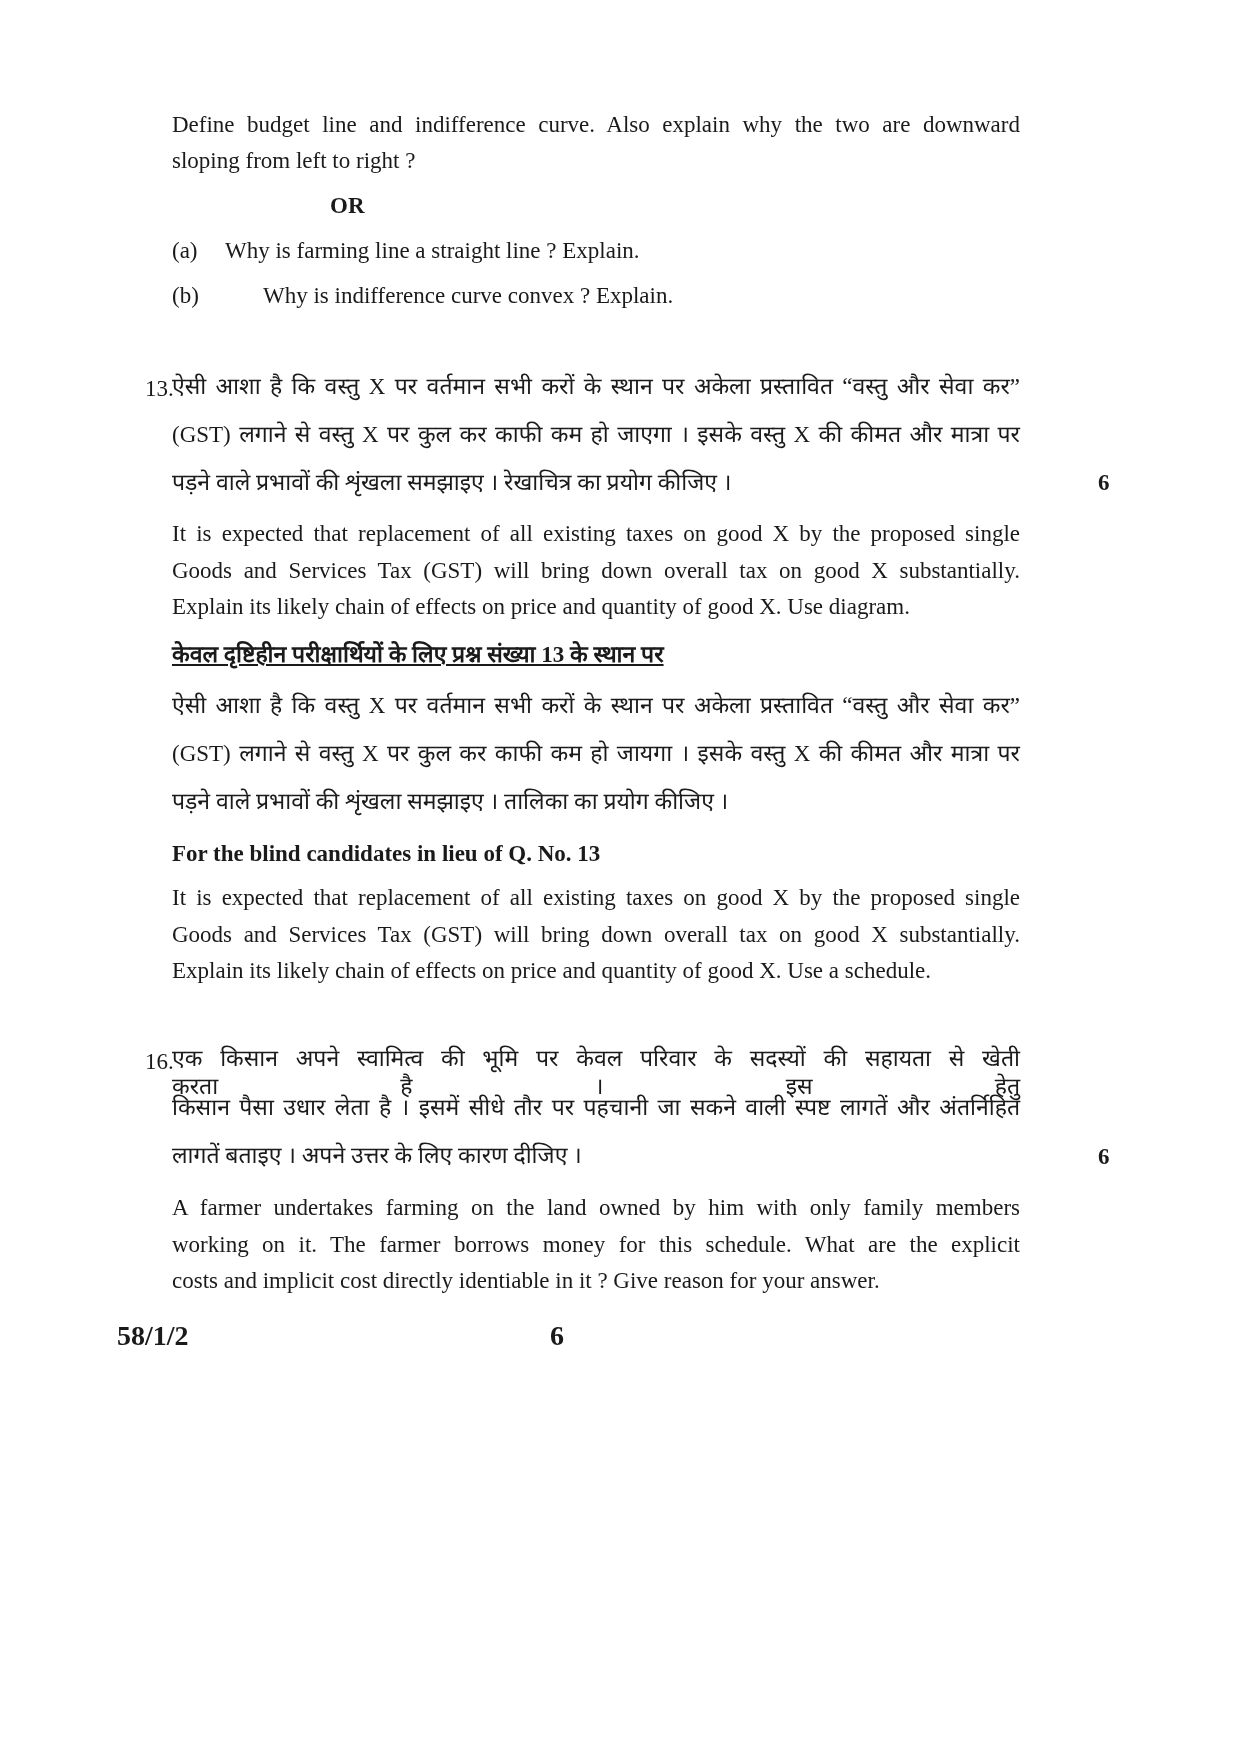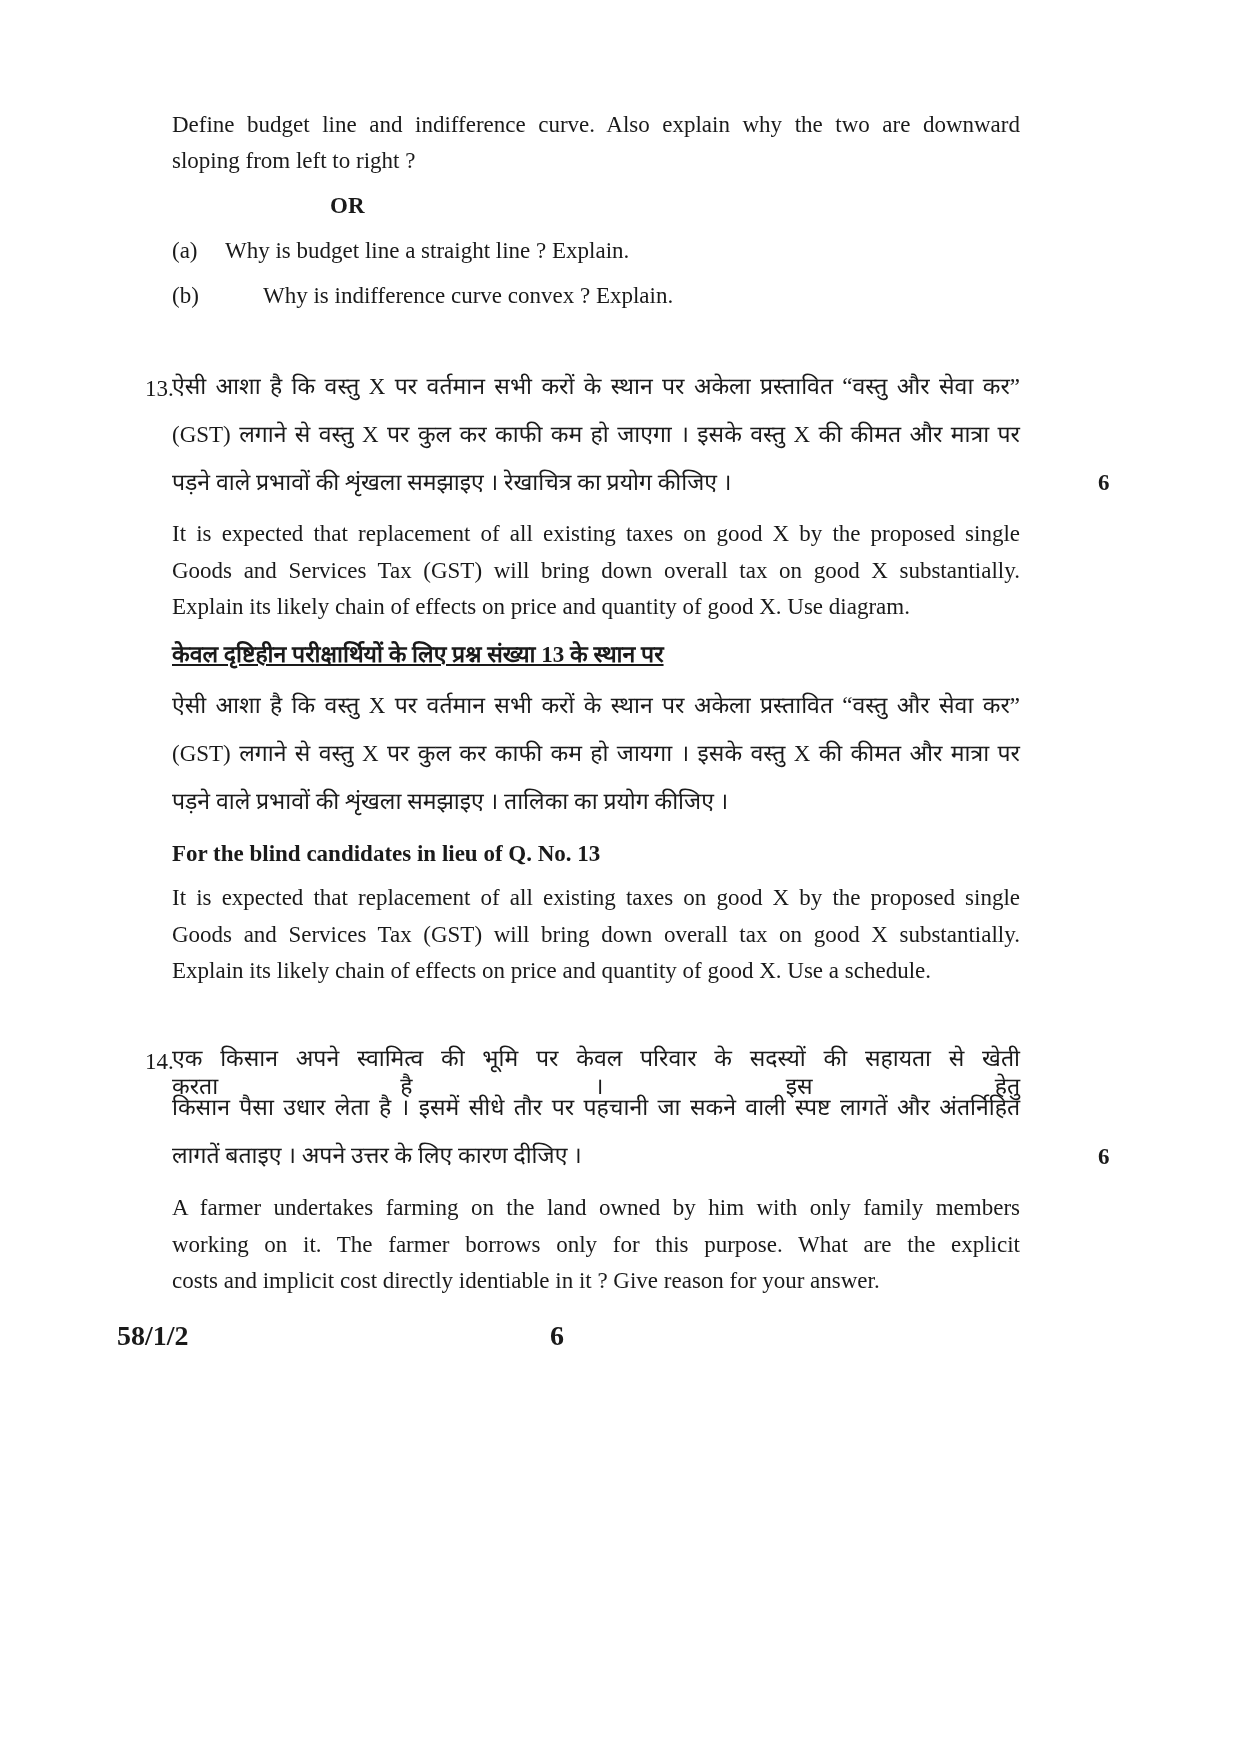--- a/index.html
+++ b/index.html
@@ -21,21 +21,21 @@
 </head>
 <body>
 
 <div class="page">
 
   <div>
     <div class="line just" style="left:172px; top:111px;">Define budget line and indifference curve. Also explain why the two are downward</div>
     <div class="line" style="left:172px; top:147px;">sloping from left to right ?</div>
     <div class="line bold" style="left:330px; top:192px;">OR</div>
     <div class="line" style="left:172px; top:237px;">(a)</div>
-    <div class="line" style="left:225px; top:237px;">Why is budget line a straight line ? Explain.</div>
+    <div class="line" style="left:225px; top:237px;">Why is farming line a straight line ? Explain.</div>
     <div class="line" style="left:172px; top:282px;">(b)</div>
     <div class="line" style="left:225px; top:282px;margin-left:38px;">Why is indifference curve convex ? Explain.</div>
   </div>
 
   <div>
     <div class="num" style="left:117px; top:375px;">13.</div>
     <div class="line just" style="left:172px; top:373px;">ऐसी आशा है कि वस्तु X पर वर्तमान सभी करों के स्थान पर अकेला प्रस्तावित “वस्तु और सेवा कर”</div>
     <div class="line just" style="left:172px; top:421px;">(GST) लगाने से वस्तु X पर कुल कर काफी कम हो जाएगा । इसके वस्तु X की कीमत और मात्रा पर</div>
     <div class="line" style="left:172px; top:469px;">पड़ने वाले प्रभावों की शृंखला समझाइए । रेखाचित्र का प्रयोग कीजिए ।</div>
     <div class="marks" style="top:469px;">6</div>
@@ -49,27 +49,27 @@
     <div class="line just" style="left:172px; top:740px;">(GST)  लगाने से वस्तु X पर कुल कर काफी कम हो जायगा । इसके वस्तु X की कीमत और मात्रा पर</div>
     <div class="line" style="left:172px; top:788px;">पड़ने वाले प्रभावों की शृंखला समझाइए । तालिका का प्रयोग कीजिए ।</div>
 
     <div class="line bold" style="left:172px; top:840px;">For the blind candidates in lieu of Q. No. 13</div>
     <div class="line just" style="left:172px; top:884px;">It is expected that replacement of all existing taxes on good X by the proposed single</div>
     <div class="line just" style="left:172px; top:921px;">Goods and Services Tax (GST) will bring down overall tax on good X substantially.</div>
     <div class="line" style="left:172px; top:957px;">Explain its likely chain of effects on price and quantity of good X. Use a schedule.</div>
   </div>
 
   <div>
-    <div class="num" style="left:117px; top:1048px;">14.</div>
+    <div class="num" style="left:117px; top:1048px;">16.</div>
     <div class="line just" style="left:172px; top:1046px;font-family:Liberation Mono, monospace;">एक किसान अपने स्वामित्व की भूमि पर केवल परिवार के सदस्यों की सहायता से खेती करता है । इस हेतु</div>
     <div class="line just" style="left:172px; top:1094px;">किसान पैसा उधार लेता है । इसमें सीधे तौर पर पहचानी जा सकने वाली स्पष्ट लागतें और अंतर्निहित</div>
     <div class="line" style="left:172px; top:1142px;">लागतें बताइए । अपने उत्तर के लिए कारण दीजिए ।</div>
     <div class="marks" style="top:1143px;">6</div>
 
     <div class="line just" style="left:172px; top:1194px;">A farmer undertakes farming on the land owned by him with only family members</div>
-    <div class="line just" style="left:172px; top:1231px;">working on it. The farmer borrows only for this purpose. What are the explicit</div>
+    <div class="line just" style="left:172px; top:1231px;">working on it. The farmer borrows money for this schedule. What are the explicit</div>
     <div class="line" style="left:172px; top:1267px;">costs and implicit cost directly identiable in it ? Give reason for your answer.</div>
   </div>
 
   <div class="footer" style="left:117px; top:1322px;">58/1/2</div>
   <div class="footer" style="left:550px; top:1322px;">6</div>
 
 </div>
 
 </body></html>

